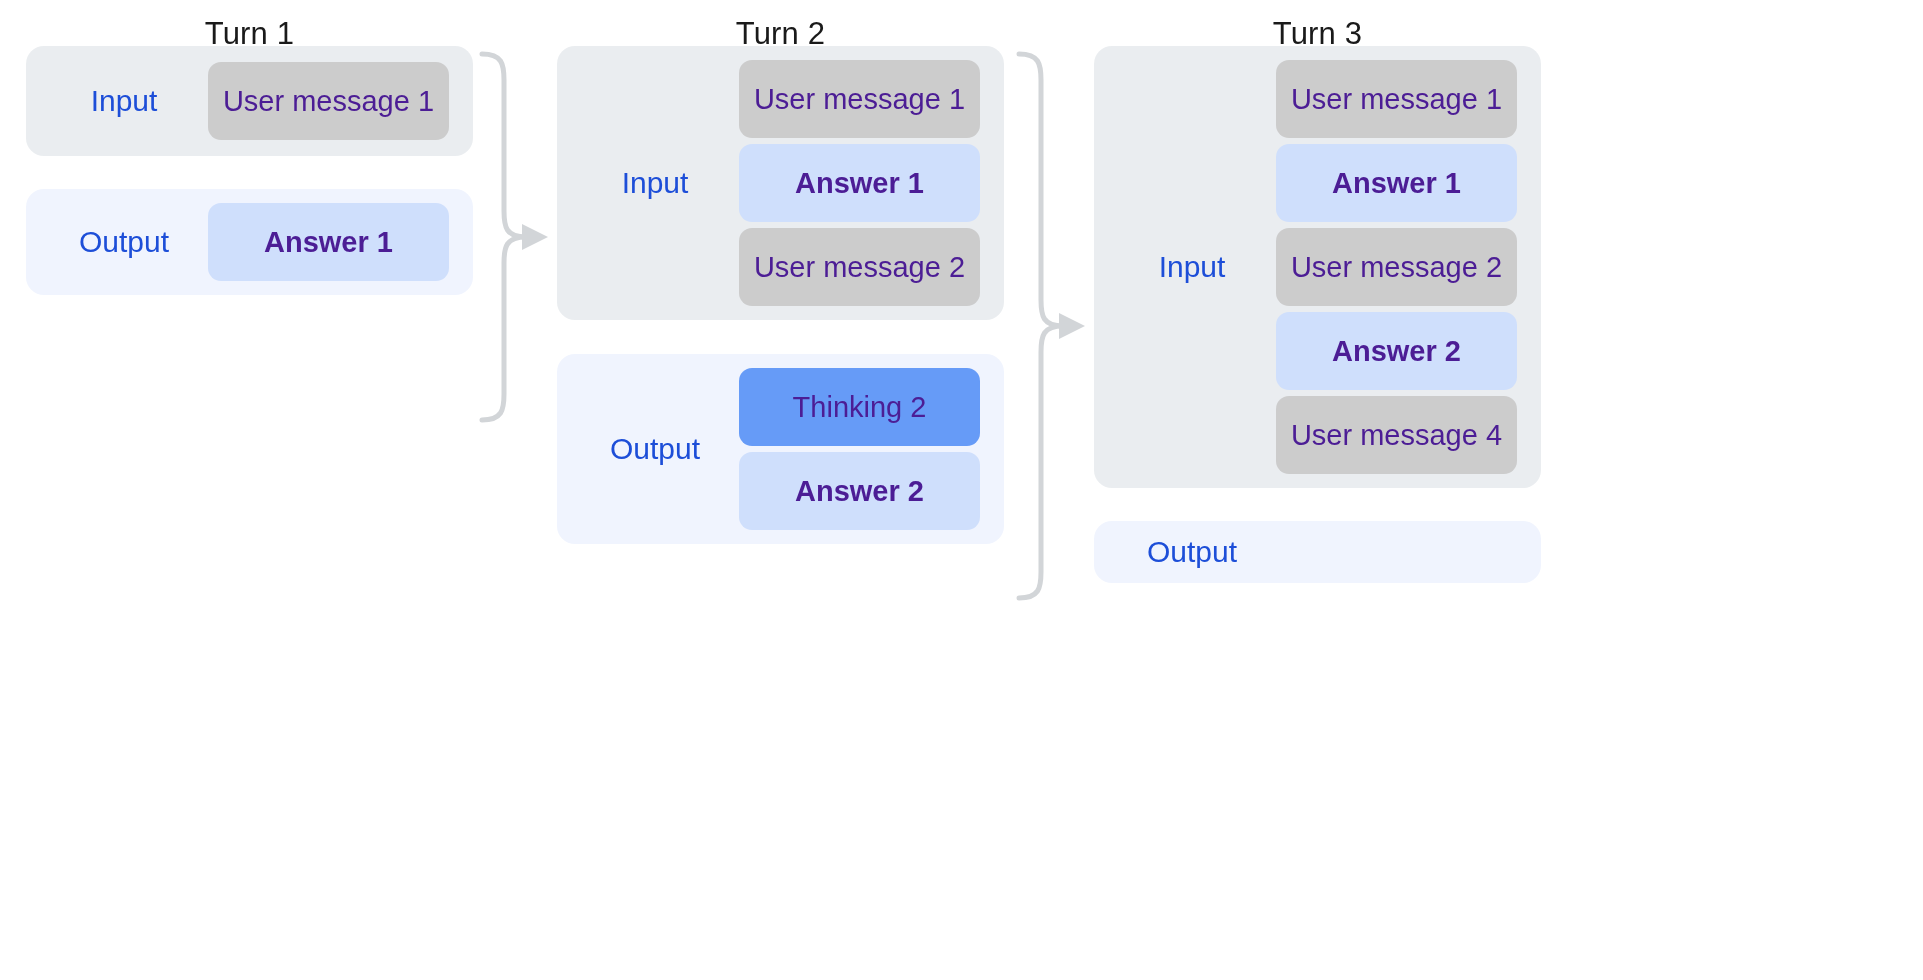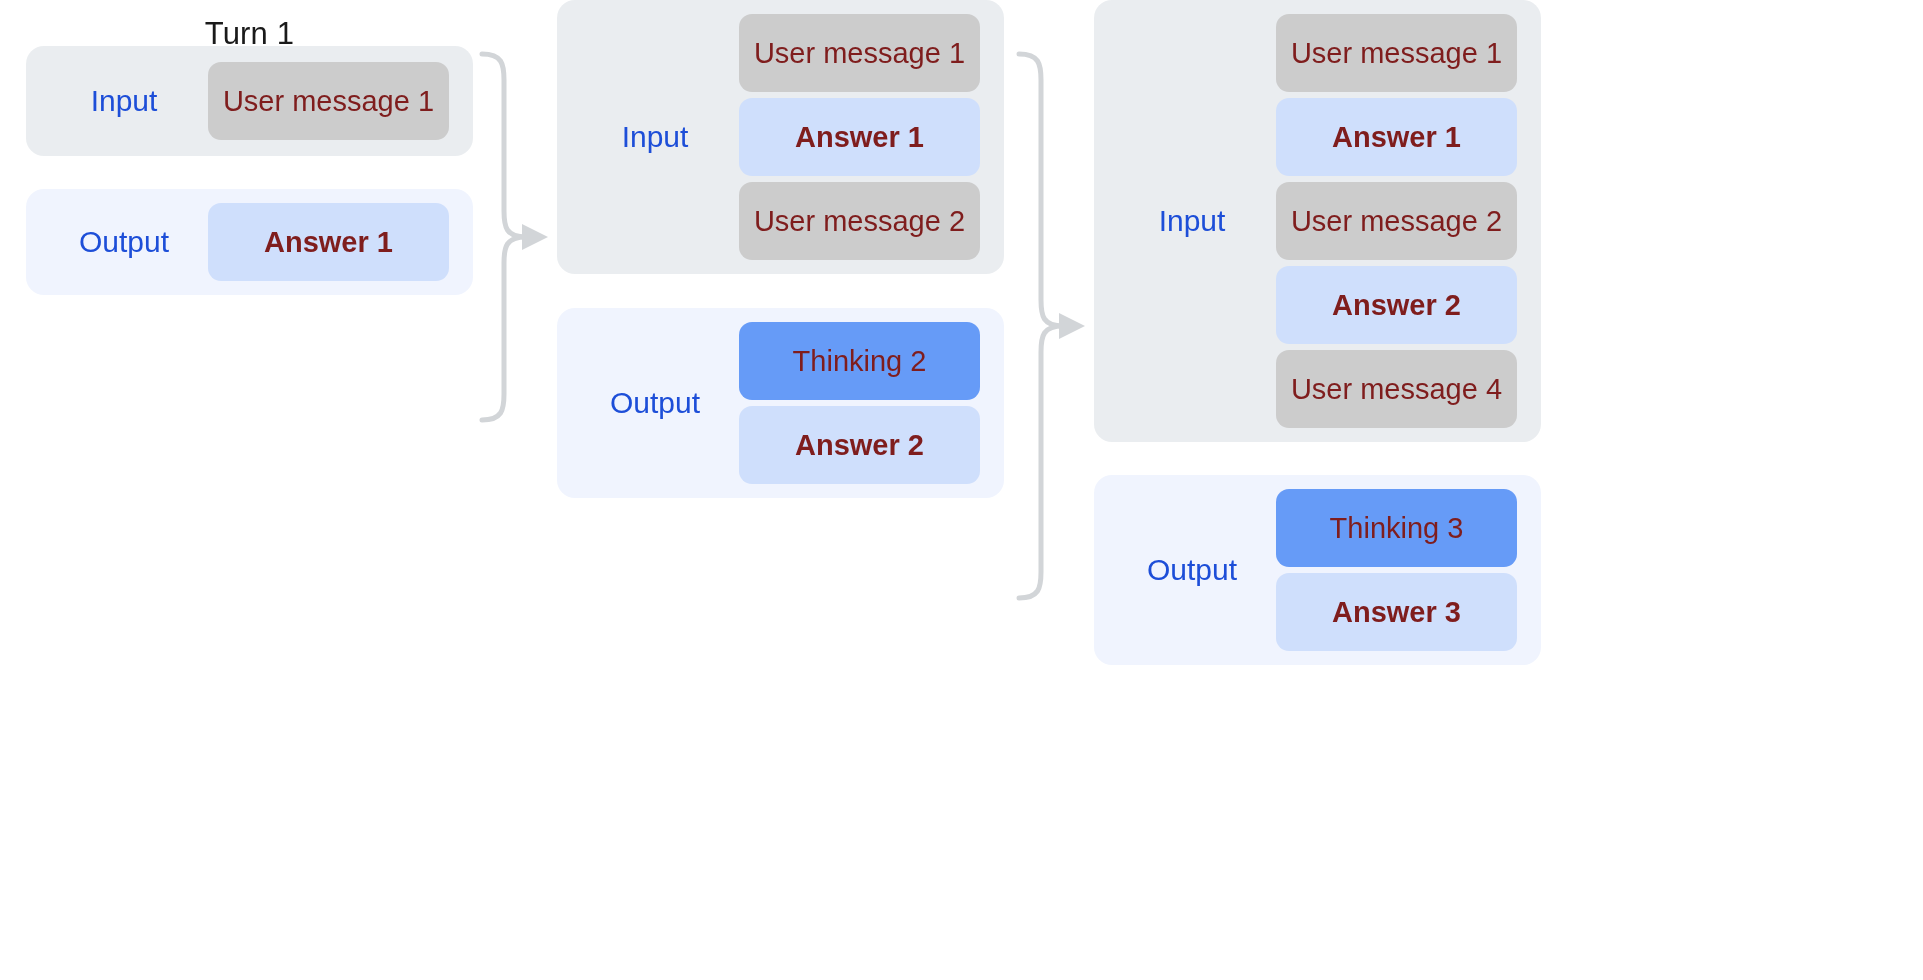--- a/index.html
+++ b/index.html
@@ -77,21 +77,21 @@
   .block {
     border-radius: 13px;
     font-size: 29px;
     line-height: 33px;
     height: 78px;
     display: flex;
     align-items: center;
     justify-content: center;
     text-align: center;
     white-space: nowrap;
-    color: #7f1d1d;
+    color: #4c1d95;
   }
   .block-user     { background: #cccccc; }
   .block-answer   { background: #cfdffc; font-weight: bold; }
   .block-thinking { background: #669bf7; }
 
   
   .turn-1 .card-input {
     width: 447px;
     height: 110px;
     margin-top: 0px;
@@ -159,20 +159,21 @@
   </div>
 
   <div class="connector connector-1">
     <svg width="110" height="380" viewBox="0 0 110 380" fill="none" xmlns="http://www.w3.org/2000/svg">
       <path d="M6 6 C 26 6, 28 16, 28 32 L28 163 C28 179, 30 189, 50 189 C30 189, 28 199, 28 215 L28 346 C28 362, 26 372, 6 372" stroke="#d2d5d8" stroke-width="5" stroke-linecap="round" fill="none"></path>
       <path d="M46 176 L72 189 L46 202 Z" fill="#d2d5d8"></path>
     </svg>
   </div>
 
   <div class="turn turn-2">
+    <div class="turn-title">Turn 2</div>
 
     <div class="card card-input">
       <div class="card-label">Input</div>
       <div class="blocks">
         <div class="block block-user">User message 1</div>
         <div class="block block-answer">Answer 1</div>
         <div class="block block-user">User message 2</div>
       </div>
     </div>
 
@@ -186,34 +187,31 @@
   </div>
 
   <div class="connector connector-2">
     <svg width="110" height="560" viewBox="0 0 110 560" fill="none" xmlns="http://www.w3.org/2000/svg">
       <path d="M6 6 C 26 6, 28 16, 28 32 L28 252 C28 268, 30 278, 50 278 C30 278, 28 288, 28 304 L28 524 C28 540, 26 550, 6 550" stroke="#d2d5d8" stroke-width="5" stroke-linecap="round" fill="none"></path>
       <path d="M46 265 L72 278 L46 291 Z" fill="#d2d5d8"></path>
     </svg>
   </div>
 
   <div class="turn turn-3">
+    <div class="turn-title">Turn 3</div>
 
     <div class="card card-input">
       <div class="card-label">Input</div>
       <div class="blocks">
         <div class="block block-user">User message 1</div>
         <div class="block block-answer">Answer 1</div>
         <div class="block block-user">User message 2</div>
         <div class="block block-answer">Answer 2</div>
         <div class="block block-user">User message 4</div>
       </div>
     </div>
 
     <div class="card card-output">
       <div class="card-label">Output</div>
-      <div class="blocks">
-        <div class="block block-thinking">Thinking 3</div>
-        <div class="block block-answer">Answer 3</div>
-      </div>
     </div>
   </div>
 
 </div>
 
 </body></html>

